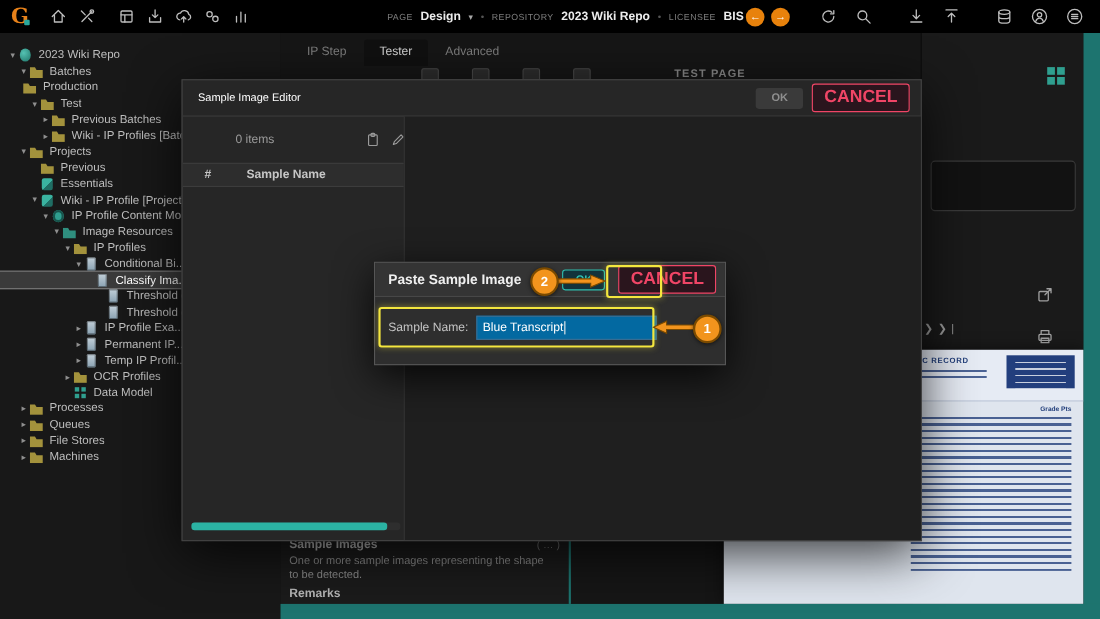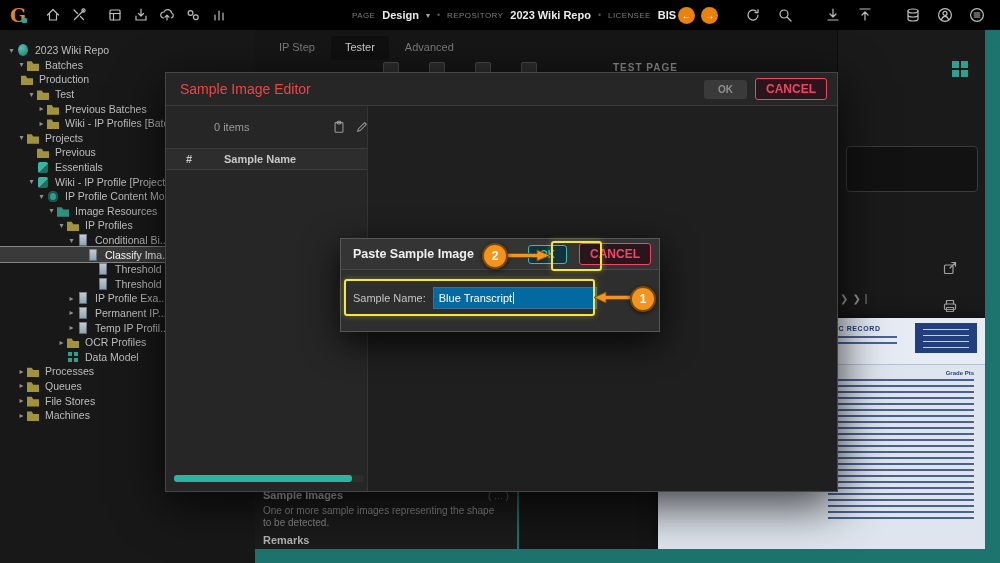--- a/index.html
+++ b/index.html
@@ -95,24 +95,24 @@
   .vline { position:absolute; left:517px; top:486px; width:2px; height:63px; background:#1d746f; z-index:9; }
 
   
   .bar-right { position:absolute; right:0; top:30px; width:15px; bottom:0; background:#1d746f; z-index:10; }
   .bar-bottom { position:absolute; left:255px; right:0; bottom:0; height:14px; background:#1d746f; z-index:10; }
 
   
   .editor { position:absolute; left:165px; top:72px; width:673px; height:420px; background:#262626;
             border:1px solid #454545; box-shadow:0 12px 45px rgba(0,0,0,.78); z-index:20; box-sizing:border-box; }
   .editor-header { height:32px; display:flex; align-items:center; padding:0 10px 0 14px; border-bottom:1px solid #3a3a3a; }
-  .editor-title { font-size:14px; color:#ef4444; flex:1; }
+  .editor-title { font-size:10px; color:#ffffff; flex:1; }
   .btn-ok-disabled { background:#3a3a3a; color:#8f8f8f; font-size:10px; font-weight:bold; padding:4px 14px;
                      border:none; border-radius:3px; margin-right:8px; }
-  .btn-cancel { background:#2a151d; color:#f04566; border:1px solid #f04566; font-size:12px; font-weight:bold;
+  .btn-cancel { background:#2a151d; color:#f04566; border:1px solid #f04566; font-size:16px; font-weight:bold;
                 padding:3px 10px; border-radius:3px; }
   .editor-toolbar { height:26px; display:flex; align-items:center; padding:0 8px 0 14px; width:200px;
                     box-sizing:border-box; margin-top:8px;margin-left:34px; }
   .items-count { font-size:11px; color:#9a9a9a; flex:1; }
   .mini-icon { width:14px; height:14px; margin-left:9px; color:#9a9a9a; }
   .mini-icon svg { width:100%; height:100%; stroke:currentColor; fill:none; stroke-width:1.2; stroke-linecap:round; stroke-linejoin:round; }
   .list-header { width:201px; height:22px; background:#2d2d2d; border-top:1px solid #3c3c3c; border-bottom:1px solid #3c3c3c;
                  display:flex; align-items:center; font-size:11px; font-weight:bold; color:#c6c6c6;
                  padding-left:20px; box-sizing:border-box; margin-top:8px; }
   .col-num { width:38px; }

